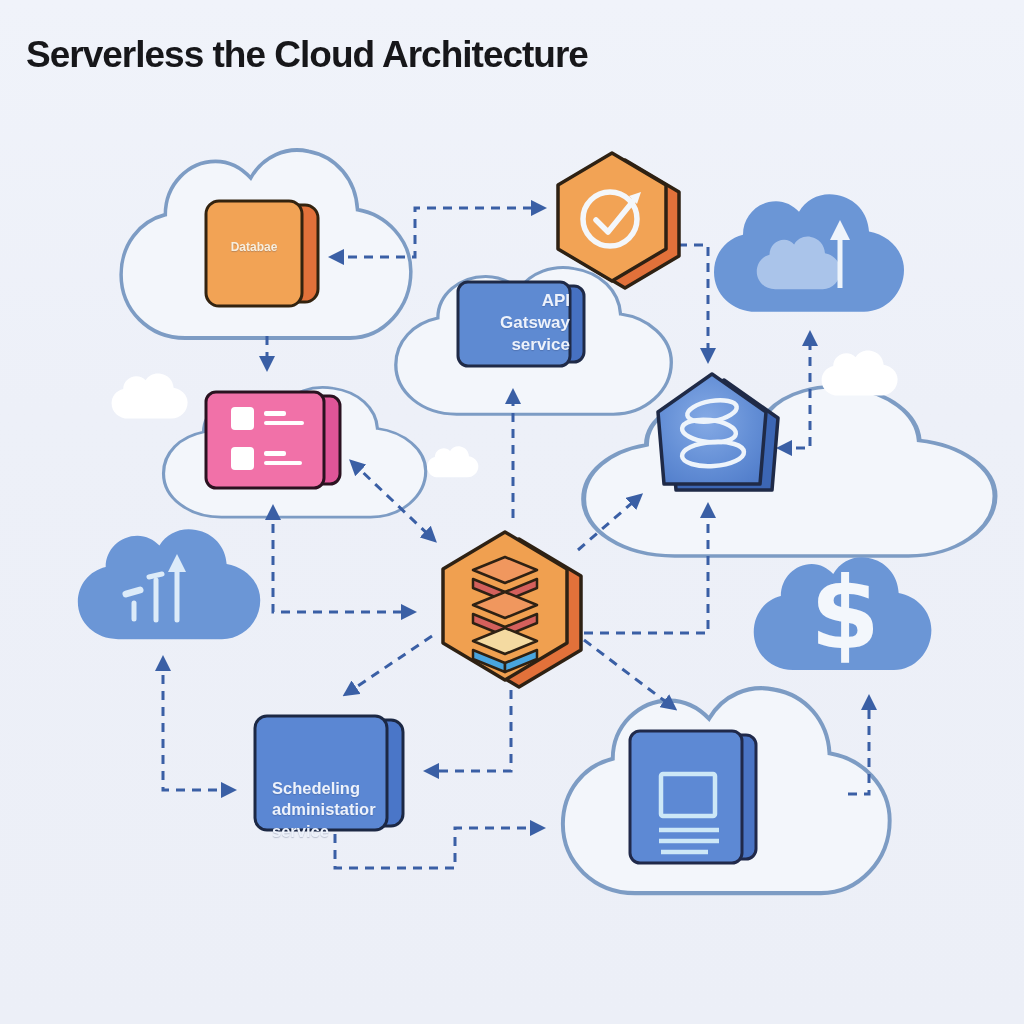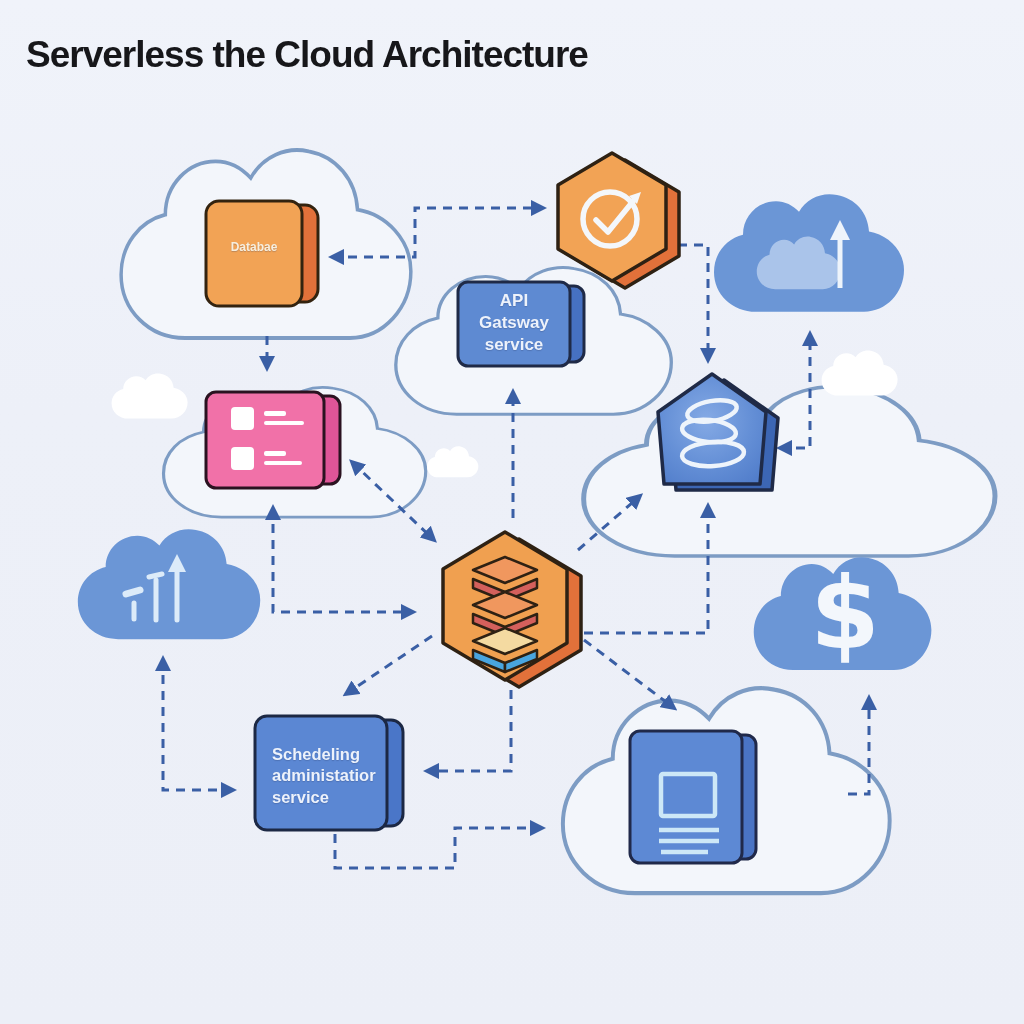--- a/index.html
+++ b/index.html
@@ -15,22 +15,22 @@
     color:#17171a;
     margin-top:32px;
   }
   svg{position:absolute;left:0;top:0;}
   .box-label{
     position:absolute;color:#edf2fb;font-weight:bold;
     white-space:pre-line;line-height:1.3;
     text-shadow:0 1px 1px rgba(40,50,90,.25);
   }
   .db-label{left:206px;top:240px;width:96px;text-align:center;font-size:12px;color:#f7eedd;}
-  .api-label{left:458px;top:290px;width:112px;text-align:center;font-size:17px;}
-  .sched-label{left:272px;top:744px;width:120px;text-align:left;font-size:16.5px;}
+  .api-label{left:458px;top:290px;width:112px;text-align:right;font-size:17px;}
+  .sched-label{left:272px;top:778px;width:120px;text-align:left;font-size:16.5px;}
 </style>
 </head>
 <body>
 
 <div class="stage">
 
   <div class="page-title">Serverless the Cloud Architecture</div>
 
   <svg width="1024" height="1024" viewBox="0 0 1024 1024">
     <defs>

